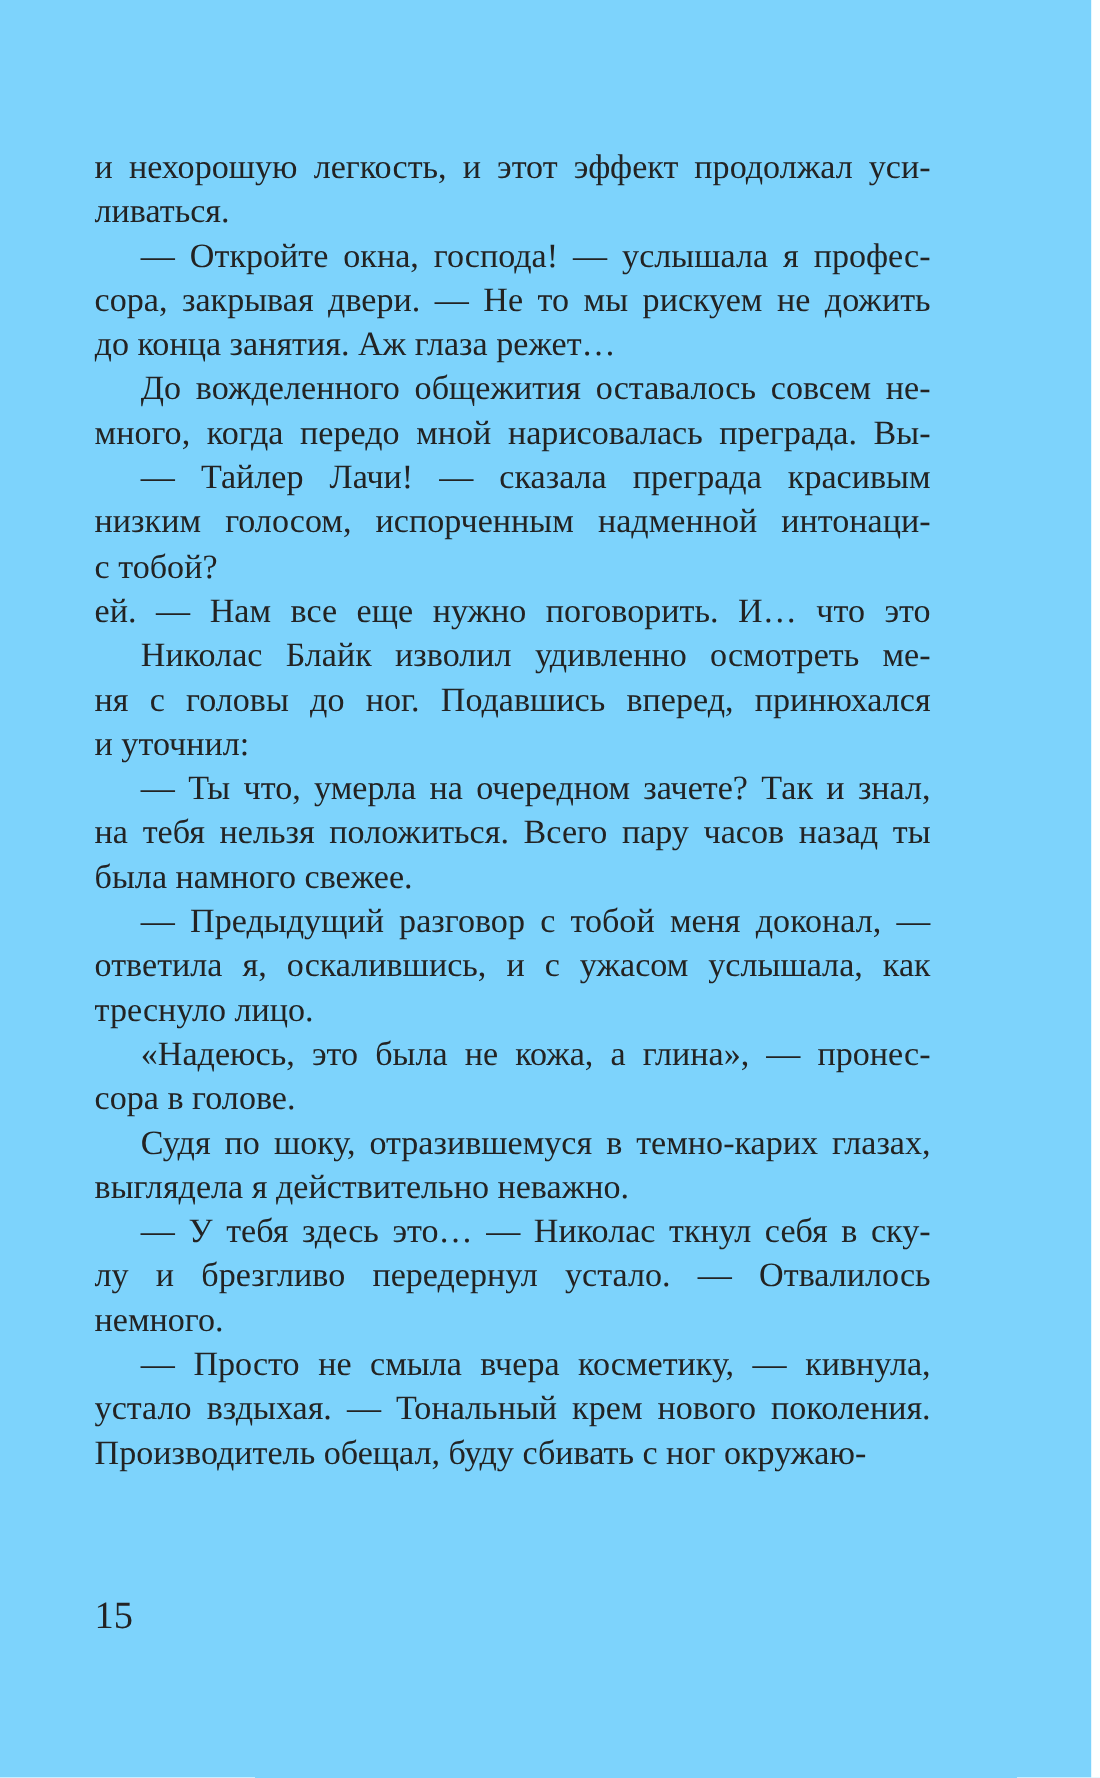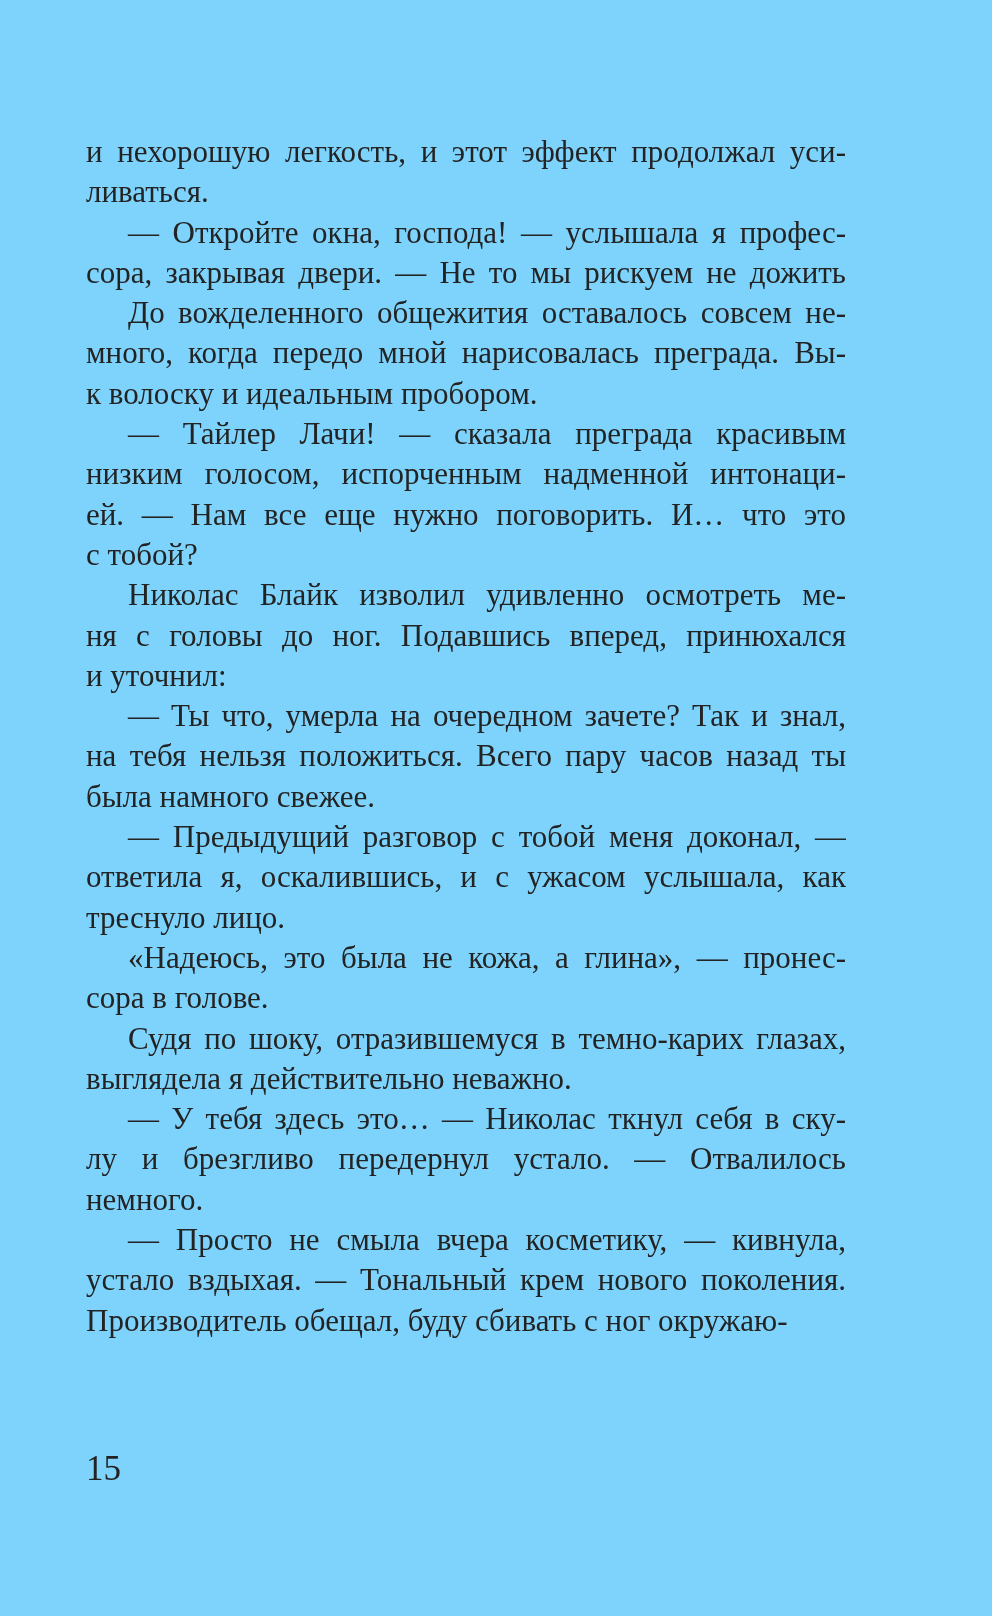--- a/index.html
+++ b/index.html
@@ -56,31 +56,31 @@
 
 <div class="page">
   <div class="text-block" id="text-block">
       <div class="paragraph">
         <div class="line">и нехорошую легкость, и этот эффект продолжал уси-</div>
         <div class="line para-end">ливаться.</div>
       </div>
       <div class="paragraph">
         <div class="line indent">— Откройте окна, господа! — услышала я профес-</div>
         <div class="line">сора, закрывая двери. — Не то мы рискуем не дожить</div>
+        <div class="line para-end">до конца занятия. Аж глаза режет…</div>
       </div>
       <div class="paragraph">
         <div class="line indent">До вожделенного общежития оставалось совсем не-</div>
         <div class="line">много, когда передо мной нарисовалась преграда. Вы-</div>
-        <div class="line para-end">к волоску и идеальным пробором.</div>
       </div>
       <div class="paragraph">
         <div class="line indent">— Тайлер Лачи! — сказала преграда красивым</div>
         <div class="line">низким голосом, испорченным надменной интонаци-</div>
+        <div class="line para-end">с тобой?</div>
         <div class="line">ей. — Нам все еще нужно поговорить. И… что это</div>
-        <div class="line para-end">с тобой?</div>
       </div>
       <div class="paragraph">
         <div class="line indent">Николас Блайк изволил удивленно осмотреть ме-</div>
         <div class="line">ня с головы до ног. Подавшись вперед, принюхался</div>
         <div class="line para-end">и уточнил:</div>
       </div>
       <div class="paragraph">
         <div class="line indent">— Ты что, умерла на очередном зачете? Так и знал,</div>
         <div class="line">на тебя нельзя положиться. Всего пару часов назад ты</div>
         <div class="line para-end">была намного свежее.</div>

